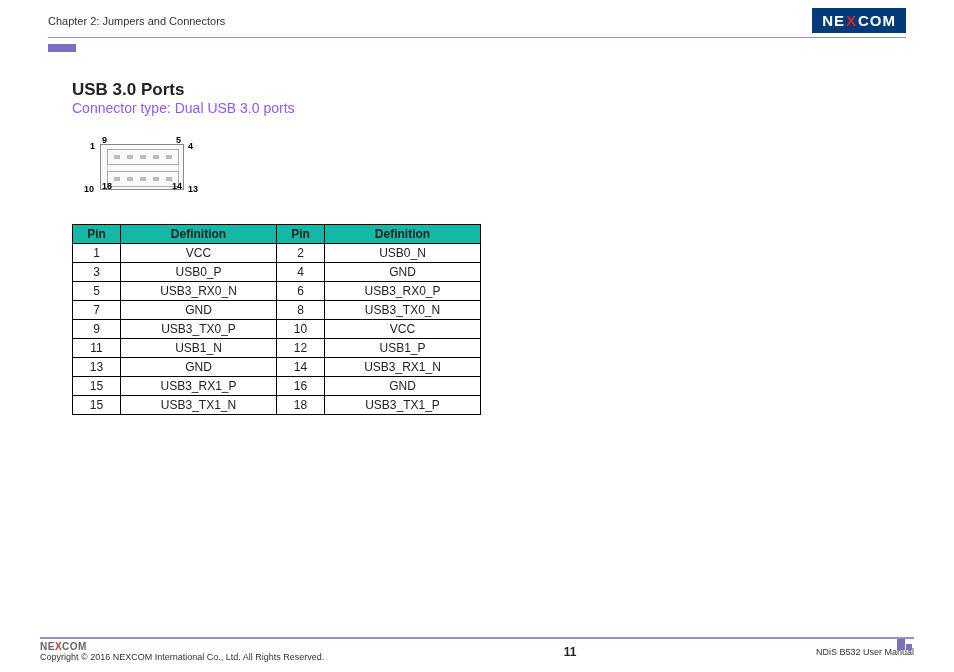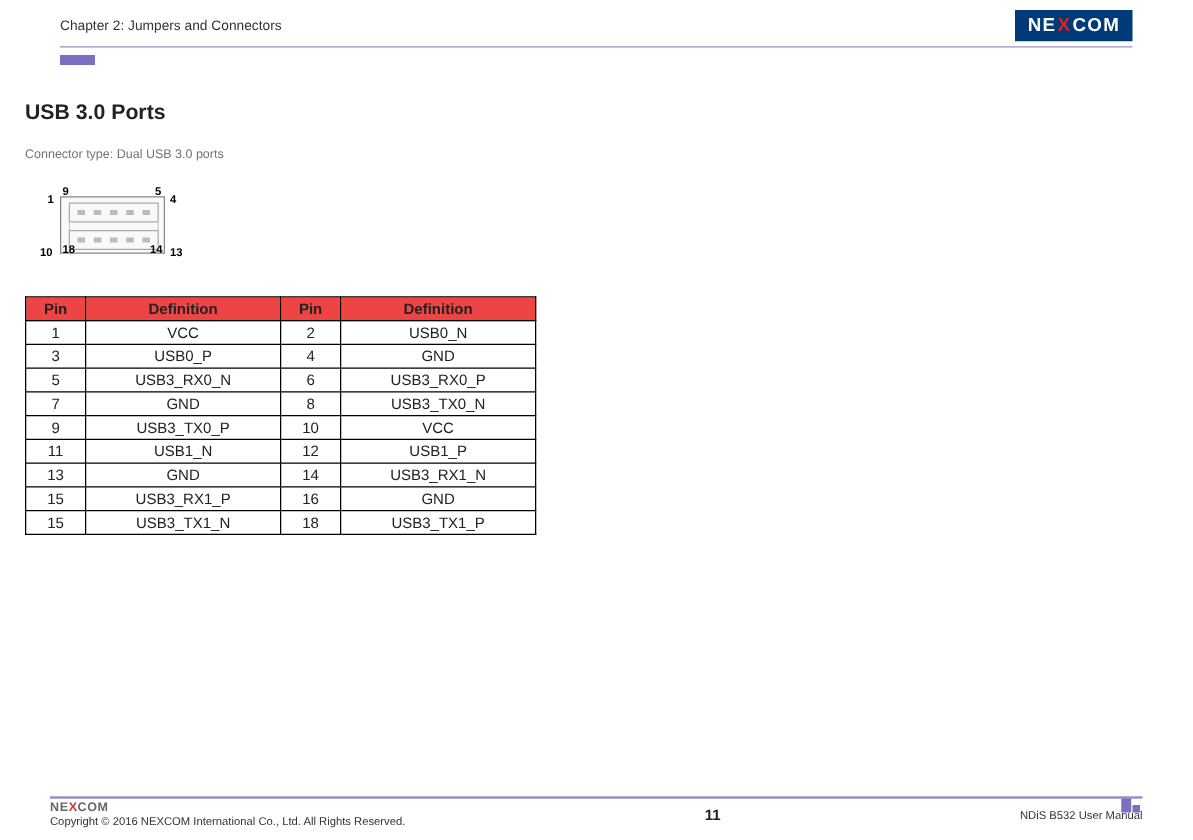--- a/index.html
+++ b/index.html
@@ -39,31 +39,31 @@
     height: 1px;
     background: #9a8fc5;
   }
   .purple-block {
     margin: 6px 0 0 48px;
     width: 28px;
     height: 8px;
     background: #7a6fc0;
   }
   .content {
-    padding: 28px 0 0 20px;
+    padding: 28px 0 0 72px;
   }
   .section-title {
     font-size: 17px;
     font-weight: bold;
     color: #222;
   }
   .desc-line {
-    font-size: 10px;
-    margin-top: 18px;
-    color: #737373;
+    font-size: 14px;
+    margin-top: 0;
+    color: #8b5cf6;
   }
   .connector-diagram {
     margin-top: 22px;
     width: 140px;
     height: 58px;
     position: relative;
   }
   .conn-box {
     position: absolute;
     left: 28px;
@@ -108,21 +108,21 @@
     border-collapse: collapse;
     font-size: 12px;
   }
   .pin-table th, .pin-table td {
     border: 1px solid #000;
     padding: 2px 0;
     text-align: center;
   }
   .pin-table th {
     font-weight: bold;
-    background: #ef4444;
+    background: #14b8a6;
   }
   .col-pin { width: 48px; }
   .col-def { width: 156px; }
 
   .footer {
     position: absolute;
     left: 0;
     bottom: 10px;
     width: 100%;
     padding: 0 40px;

